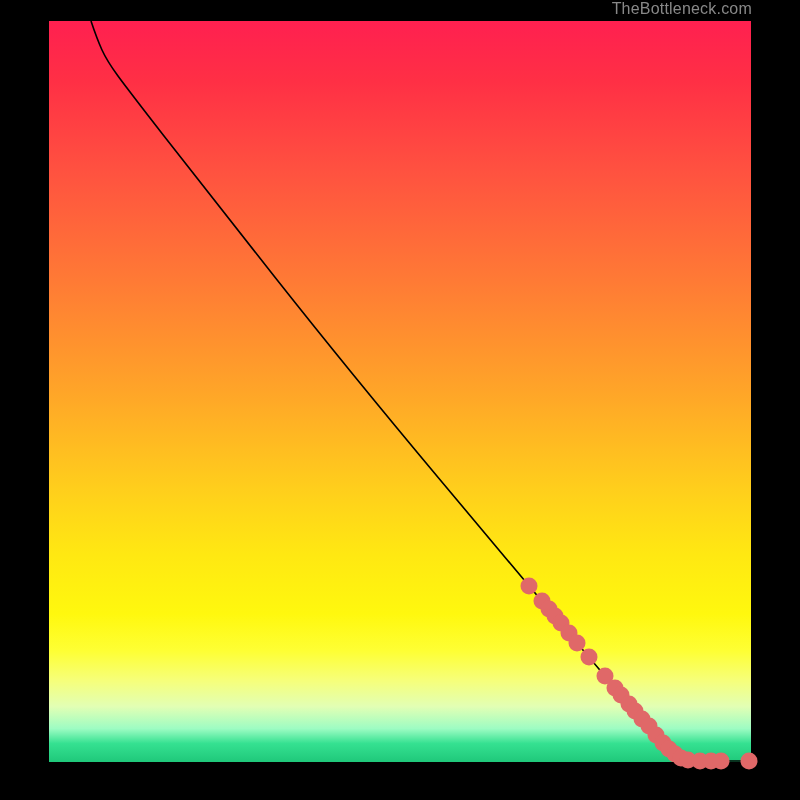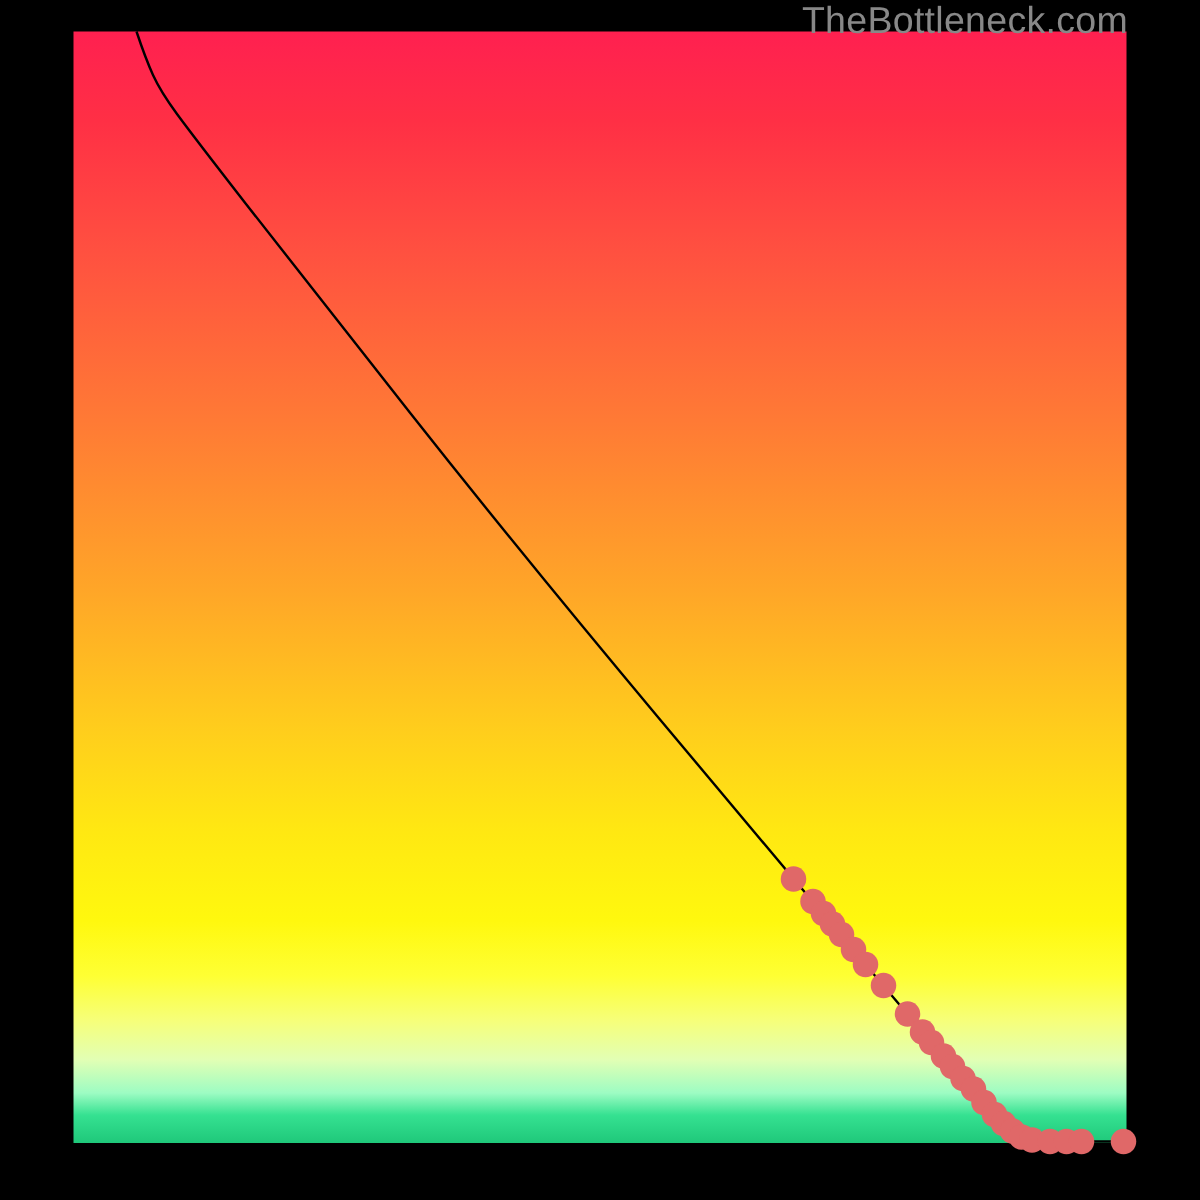--- a/index.html
+++ b/index.html
@@ -39,21 +39,21 @@
       #9dfcc3 95.5%,
       #35e191 97.5%,
       #1fc87a 100%
     );
   }
   .watermark {
     position: absolute;
     top: 0;
     right: 48px;
     color: #888;
-    font-size: 25px;
+    font-size: 16px;
     font-weight: 500;
     letter-spacing: 0.2px;
     user-select: none;
     margin-left: 29px;
   }
   svg.curve {
     position: absolute;
     left: 49px;
     top: 21px;
     width: 702px;

